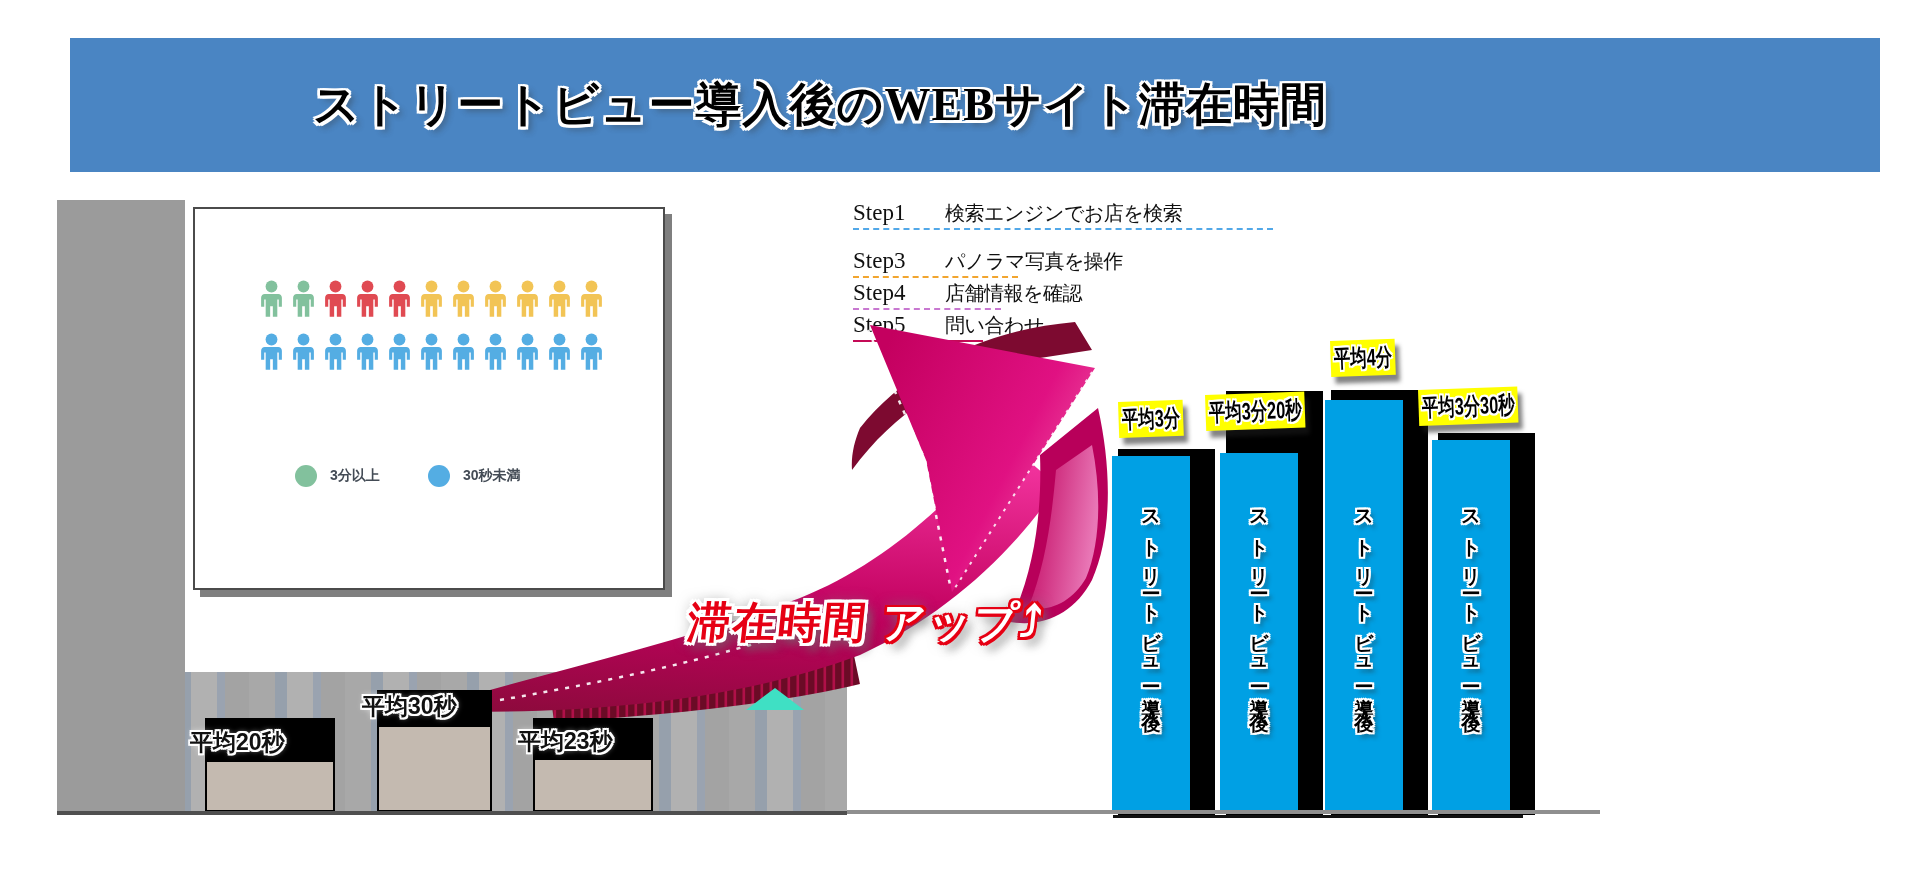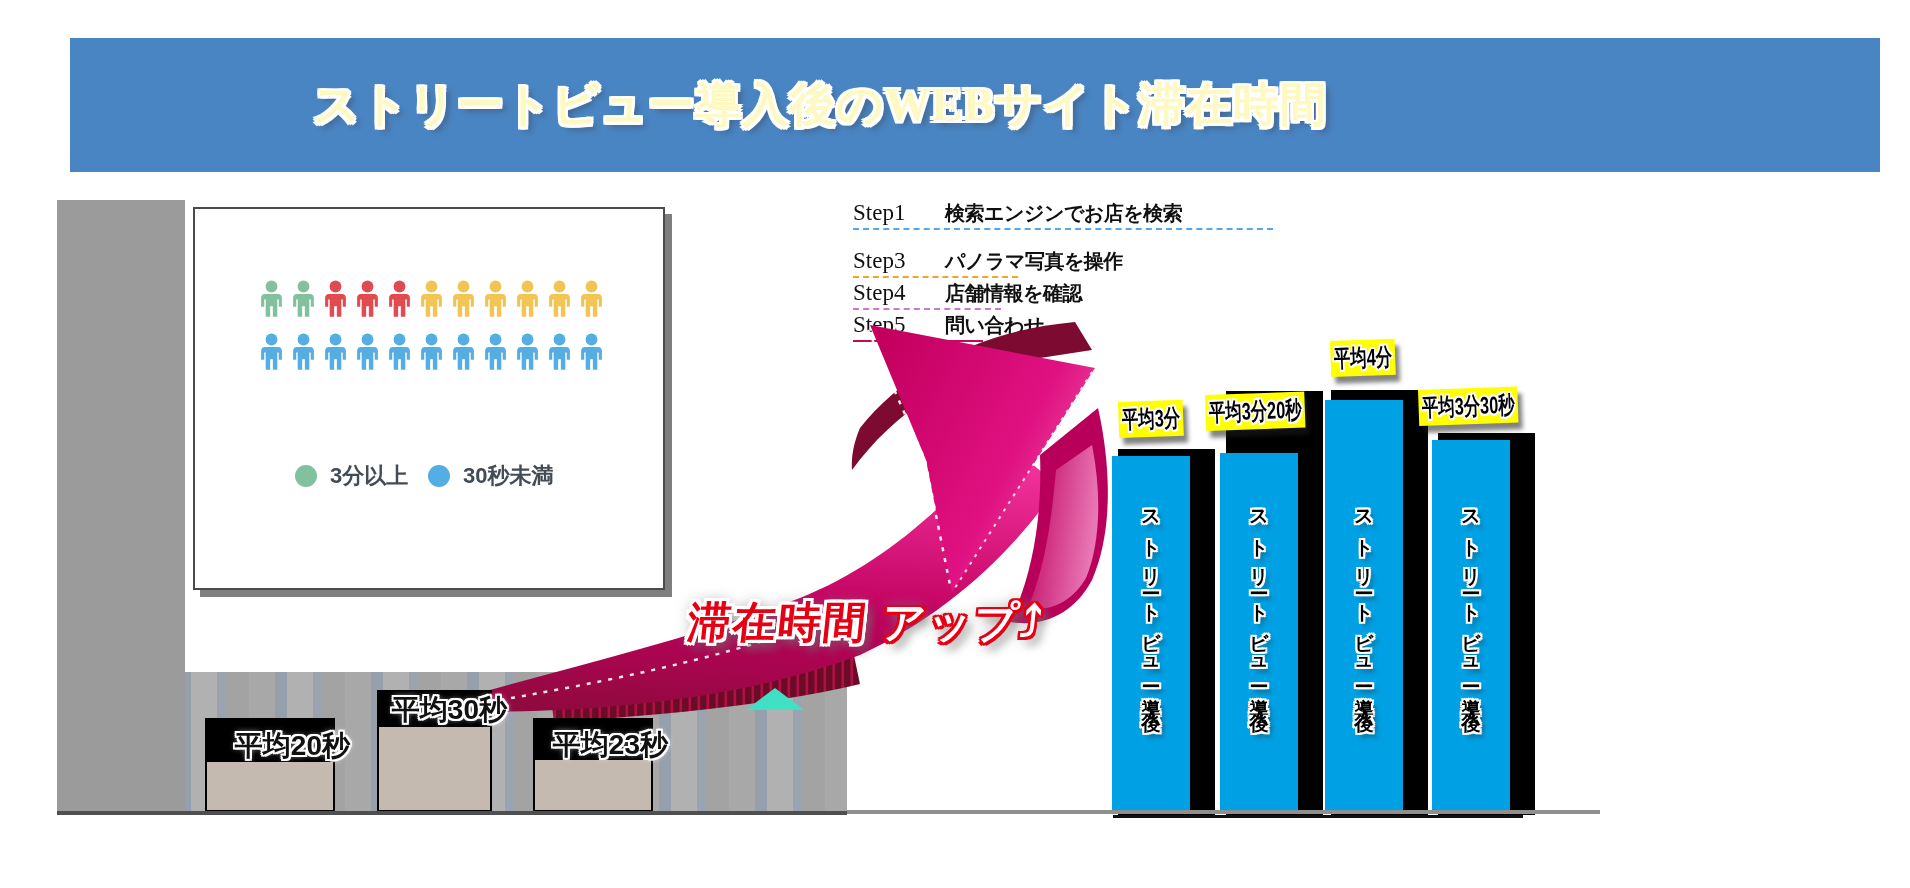--- a/index.html
+++ b/index.html
@@ -2,21 +2,21 @@
 <html><head>
 <meta charset="utf-8">
 <style>
   html,body{margin:0;padding:0;background:#fff;}
   #stage{position:relative;width:1910px;height:888px;background:#fff;overflow:hidden;
          font-family:"Liberation Sans","DejaVu Sans",sans-serif;}
 
   
   #header{position:absolute;left:70px;top:38px;width:1810px;height:134px;background:#4a85c3;}
   #title{position:absolute;left:0;top:0;width:1500px;height:134px;display:flex;align-items:center;justify-content:center;
-         font-family:"Liberation Serif","DejaVu Serif",serif;font-weight:bold;font-size:46px;color:#fef9c3;
+         font-family:"Liberation Serif","DejaVu Serif",serif;font-weight:bold;font-size:46px;color:#000000;
          text-shadow:-2.5px -2.5px 0 #fff,0 -2.5px 0 #fff,2.5px -2.5px 0 #fff,-2.5px 0 0 #fff,2.5px 0 0 #fff,
                      -2.5px 2.5px 0 #fff,0 2.5px 0 #fff,2.5px 2.5px 0 #fff,5px 5px 6px rgba(50,50,50,.45);
          letter-spacing:1px;white-space:nowrap;}
 
   
   #backdrop{position:absolute;left:57px;top:200px;width:128px;height:613px;background:#9b9b9b;}
   #ground-left{position:absolute;left:57px;top:672px;width:790px;height:140px;
       background:repeating-linear-gradient(90deg,#a8a8a8 0 26px,#96a0ac 26px 38px,#b1b1b1 38px 64px,#9aa3b0 64px 72px,#a3a3a3 72px 96px);}
   #ground-left-edge{position:absolute;left:57px;top:811px;width:790px;height:4px;background:#4f4f4f;}
   #ground-line-right{position:absolute;left:847px;top:810px;width:753px;height:4px;background:#8f8f8f;}
@@ -25,42 +25,42 @@
   
   #card{position:absolute;left:193px;top:207px;width:468px;height:379px;background:#fff;
         border:2px solid #4b4b4b;box-shadow:7px 7px 0 rgba(95,95,95,.8);}
   .picto-row{position:absolute;left:63px;display:flex;gap:5px;}
   #picto-row-1{top:71px;}
   #picto-row-2{top:124px;}
   .person{width:27px;height:38px;}
   #legend{position:absolute;left:100px;top:240px;display:grid;grid-template-columns:133px 160px;grid-auto-rows:53px;}
   .legend-item{display:flex;align-items:center;gap:13px;}
   .legend-dot{width:22px;height:22px;border-radius:50%;}
-  .legend-label{font-size:22px;font-weight:bold;color:#434b55;white-space:nowrap;}
+  .legend-label{font-size:14px;font-weight:bold;color:#434b55;white-space:nowrap;}
 
   
   #steps{position:absolute;left:853px;top:198px;}
   .step-row{height:30px;border-bottom-width:2px;white-space:nowrap;overflow:visible;line-height:30px;}
   .step-label{display:inline-block;width:92px;font-family:"Liberation Serif","DejaVu Serif",serif;font-size:23px;color:#101010;}
-  .step-text{font-family:"Liberation Serif","DejaVu Serif",serif;font-size:20px;color:#101010;letter-spacing:-0.5px;font-weight:bold;}
+  .step-text{font-family:"Liberation Serif","DejaVu Serif",serif;font-size:20px;color:#101010;letter-spacing:-0.5px;}
 
   
   #arrow-svg{position:absolute;left:0;top:0;pointer-events:none;}
   #caption{position:absolute;left:688px;top:594px;white-space:nowrap;transform:skewX(-6deg);}
   .cap-main{font-size:43px;font-weight:bold;color:#e60014;letter-spacing:2px;
      text-shadow:-3px -3px 0 #fff,0 -3px 0 #fff,3px -3px 0 #fff,-3px 0 0 #fff,3px 0 0 #fff,
                  -3px 3px 0 #fff,0 3px 0 #fff,3px 3px 0 #fff,0 0 14px rgba(120,120,120,.95),7px 8px 10px rgba(110,110,110,.8);}
   .cap-sub{font-size:43px;font-weight:bold;color:#fff;letter-spacing:2px;margin-left:14px;
      text-shadow:-2.5px -2.5px 0 #e60014,0 -2.5px 0 #e60014,2.5px -2.5px 0 #e60014,-2.5px 0 0 #e60014,2.5px 0 0 #e60014,
                  -2.5px 2.5px 0 #e60014,0 2.5px 0 #e60014,2.5px 2.5px 0 #e60014,0 0 14px rgba(120,120,120,.95),7px 8px 10px rgba(110,110,110,.8);}
 
   
   .bar-ped{position:absolute;background:#000;}
   .bar-fill{position:absolute;}
-  .bar-label{position:absolute;text-align:right;font-size:28px;font-weight:bold;color:#111;white-space:nowrap;
+  .bar-label{position:absolute;text-align:left;font-size:23px;font-weight:bold;color:#111;white-space:nowrap;
      text-shadow:-1.8px -1.8px 0 #fff,0 -1.8px 0 #fff,1.8px -1.8px 0 #fff,-1.8px 0 0 #fff,1.8px 0 0 #fff,
                  -1.8px 1.8px 0 #fff,0 1.8px 0 #fff,1.8px 1.8px 0 #fff,0 0 6px #fff;}
 
   
   .tower-ped{position:absolute;background:#000;}
   .tower-blue{position:absolute;}
   .tower-text-wrap{position:absolute;left:0;right:0;display:flex;justify-content:center;}
   .tower-text{writing-mode:vertical-rl;text-orientation:upright;font-size:19px;font-weight:bold;color:#000;letter-spacing:7px;
      text-shadow:-2px -2px 0 #fff,0 -2px 0 #fff,2px -2px 0 #fff,-2px 0 0 #fff,2px 0 0 #fff,
                  -2px 2px 0 #fff,0 2px 0 #fff,2px 2px 0 #fff,4px 5px 4px rgba(40,40,40,.55);}

